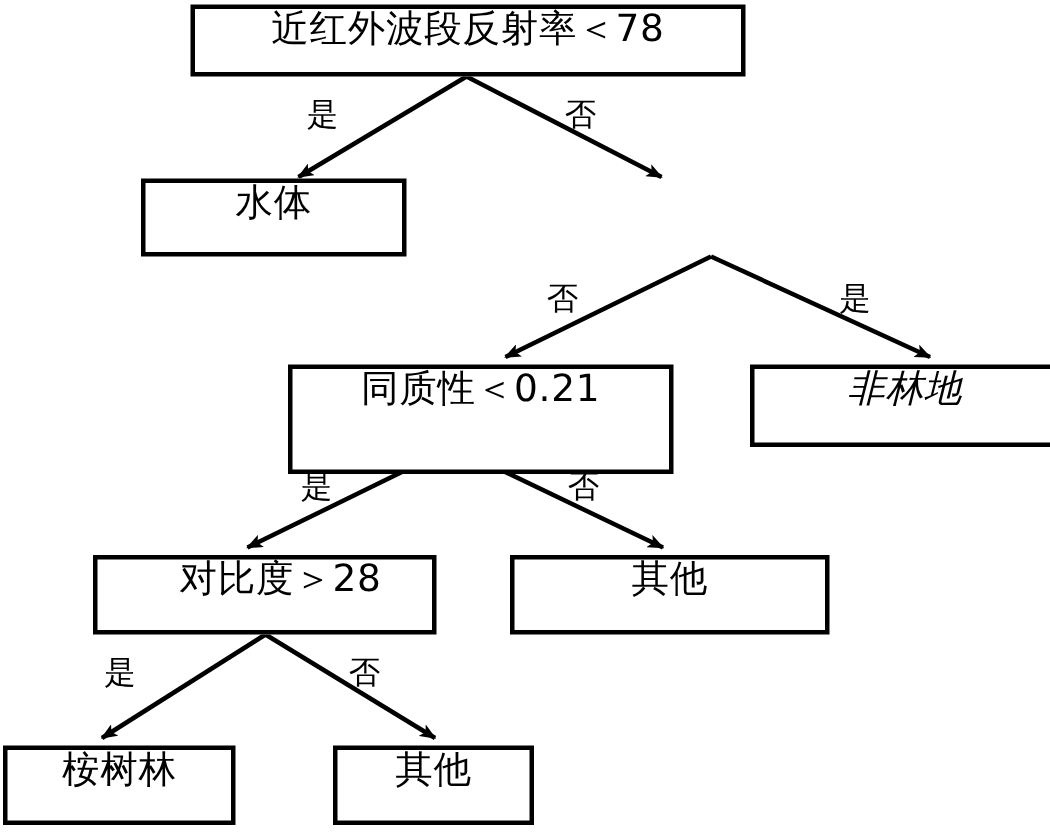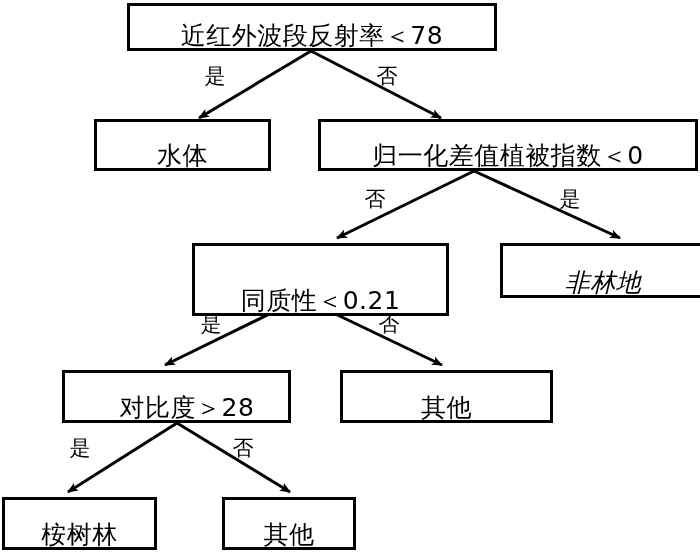--- a/index.html
+++ b/index.html
@@ -21,21 +21,21 @@
     top: 0;
     width: 700px;
     height: 555px;
   }
   .node {
     position: absolute;
     box-sizing: border-box;
     border: 3px solid #000000;
     background: #ffffff;
     display: flex;
-    align-items: flex-end;
+    align-items: flex-start;
     justify-content: center;
     color: #000000;
     white-space: nowrap;
   }
   .node-label {
     font-size: 25px;
     line-height: 1;
     letter-spacing: 0.5px;
     color: #000000;
   }
@@ -77,23 +77,20 @@
   </svg>
 
   <div class="node" style="left:127px; top:3px; width:370px; height:48px;">
     <span class="node-label">近红外波段反射率＜78</span>
   </div>
 
   <div class="node" style="left:94px; top:119px; width:177px; height:52px;">
     <span class="node-label">水体</span>
   </div>
 
-  <div class="node" style="left:318px; top:119px; width:380px; height:52px;">
-    <span class="node-label">归一化差值植被指数＜0</span>
-  </div>
 
   <div class="node" style="left:192px; top:243px; width:257px; height:73px;">
     <span class="node-label">同质性＜0.21</span>
   </div>
 
   <div class="node" style="left:500px; top:243px; width:206px; height:55px;font-style:italic;">
     <span class="node-label">非林地</span>
   </div>
 
   <div class="node" style="left:62px; top:370px; width:229px; height:53px;padding-left:21px;">

